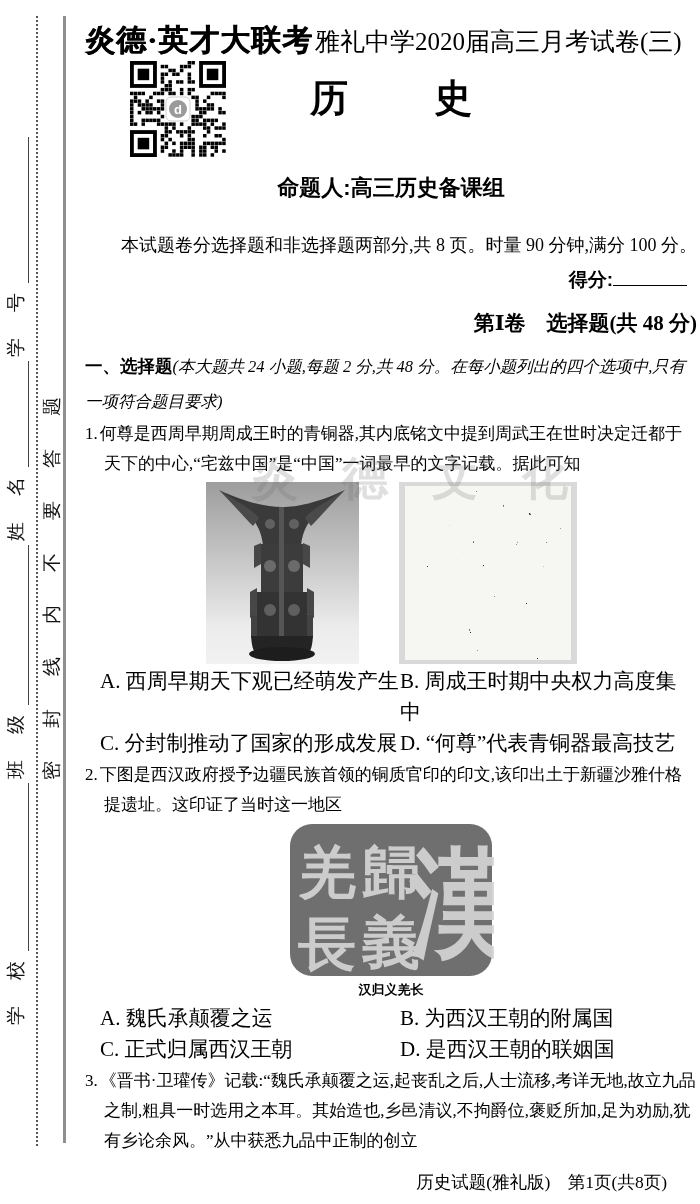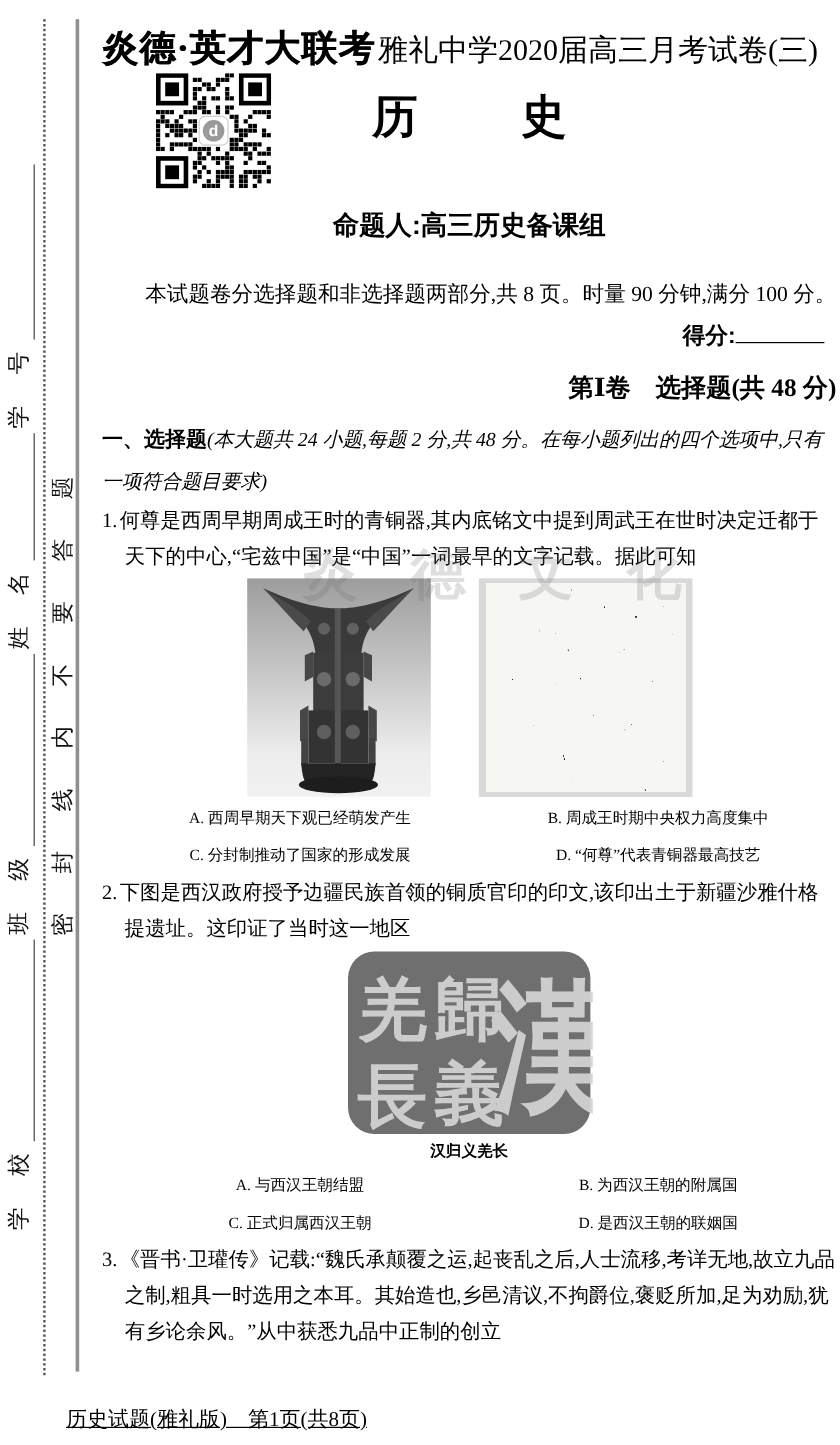--- a/index.html
+++ b/index.html
@@ -45,27 +45,27 @@
   .instruction b{font-size:17.5px;}
   .kai{font-style:italic;}
   .question{margin:0;font-size:17px;line-height:30px;padding-left:19px;text-indent:-19px;}
   .qnum{margin-right:2px;}
   .figures{display:flex;justify-content:center;align-items:flex-end;gap:40px;margin:3px 0 2px 0;}
   .fig-vessel{width:153px;height:182px;
     background:linear-gradient(#9d9d9d,#c9c9c9 45%,#ececec 80%,#f2f2f2);
     display:flex;align-items:flex-end;justify-content:center;}
   .fig-rubbing{width:178px;height:182px;background:#d9d9d9;}
   .options{display:grid;grid-template-columns:300px auto;padding-left:15px;
-    font-size:13px;line-height:31px;margin:1px 0;text-align:center;}
+    font-size:21px;line-height:31px;margin:1px 0;}
   .seal-figure{display:flex;justify-content:center;margin-top:2px;}
   .seal-caption{text-align:center;font-weight:bold;font-size:13px;margin:3px 0 4px 0;
     font-family:"Liberation Sans","DejaVu Sans",sans-serif;}
   .watermark{position:absolute;left:252px;top:448px;font-size:46px;font-weight:bold;
     letter-spacing:44px;color:rgba(110,110,110,0.22);white-space:nowrap;pointer-events:none;z-index:3;}
-  .footer{position:absolute;left:55px;width:612px;top:1170px;text-align:left;font-size:17.5px;text-decoration:underline;}
+  .footer{position:absolute;left:55px;width:612px;top:1170px;text-align:right;font-size:17.5px;}
 </style>
 </head>
 <body>
 
 <div class="rail-dotted"></div>
 <div class="rail-solid"></div>
 
 <div class="fill-labels">
   <span class="lbl">学校</span>
     <span class="blank b1"></span>
@@ -372,21 +372,21 @@
         <text x="103" y="70" font-size="58">歸</text>
         <text x="103" y="140" font-size="58">義</text>
         <text x="39" y="70" font-size="58">羌</text>
         <text x="39" y="142" font-size="58">長</text>
       </g>
     </svg>
   </div>
   <div class="seal-caption">汉归义羌长</div>
 
   <div class="options">
-    <span>A. 与西汉王朝结盟</span>
+    <span>A. 魏氏承颠覆之运</span>
     <span>B. 为西汉王朝的附属国</span>
     <span>C. 正式归属西汉王朝</span>
     <span>D. 是西汉王朝的联姻国</span>
   </div>
 
   <p class="question">
     <span class="qnum">3.</span><span>《晋书·卫瓘传》记载:“魏氏承颠覆之运,起丧乱之后,人士流移,考详无地,故立九品之制,粗具一时选用之本耳。其始造也,乡邑清议,不拘爵位,褒贬所加,足为劝励,犹有乡论余风。”从中获悉九品中正制的创立</span>
   </p>
 
 

